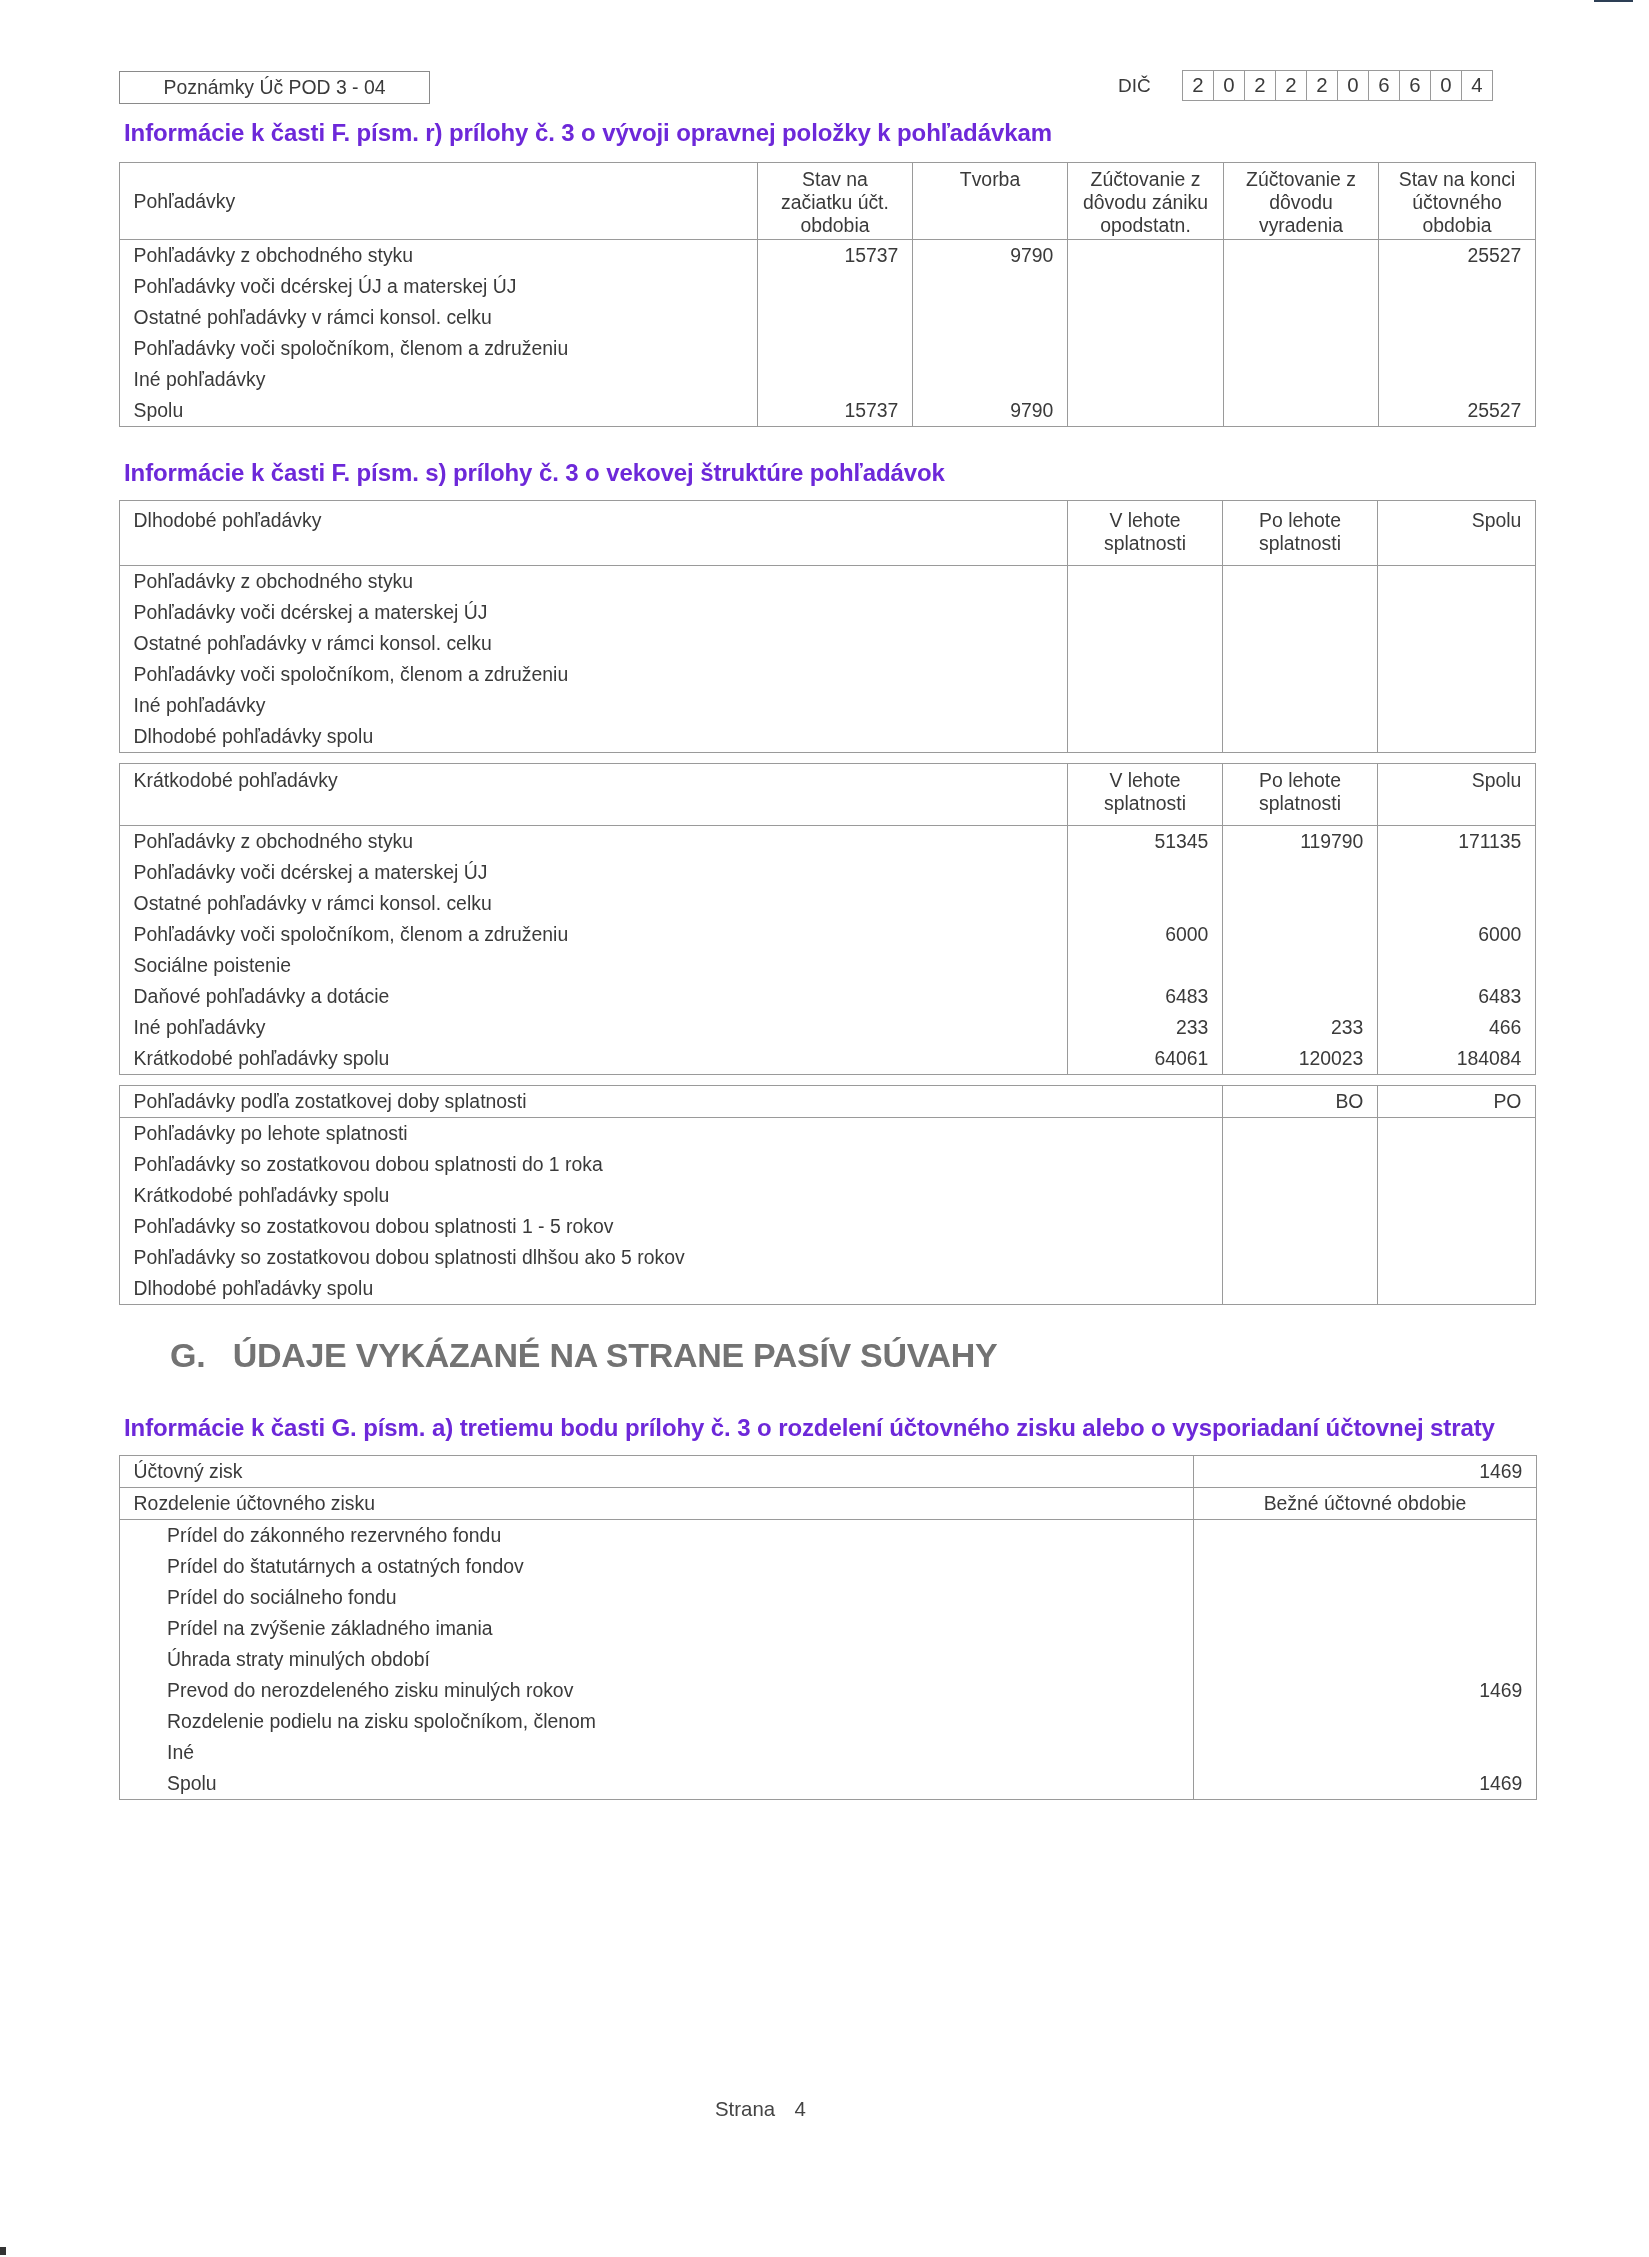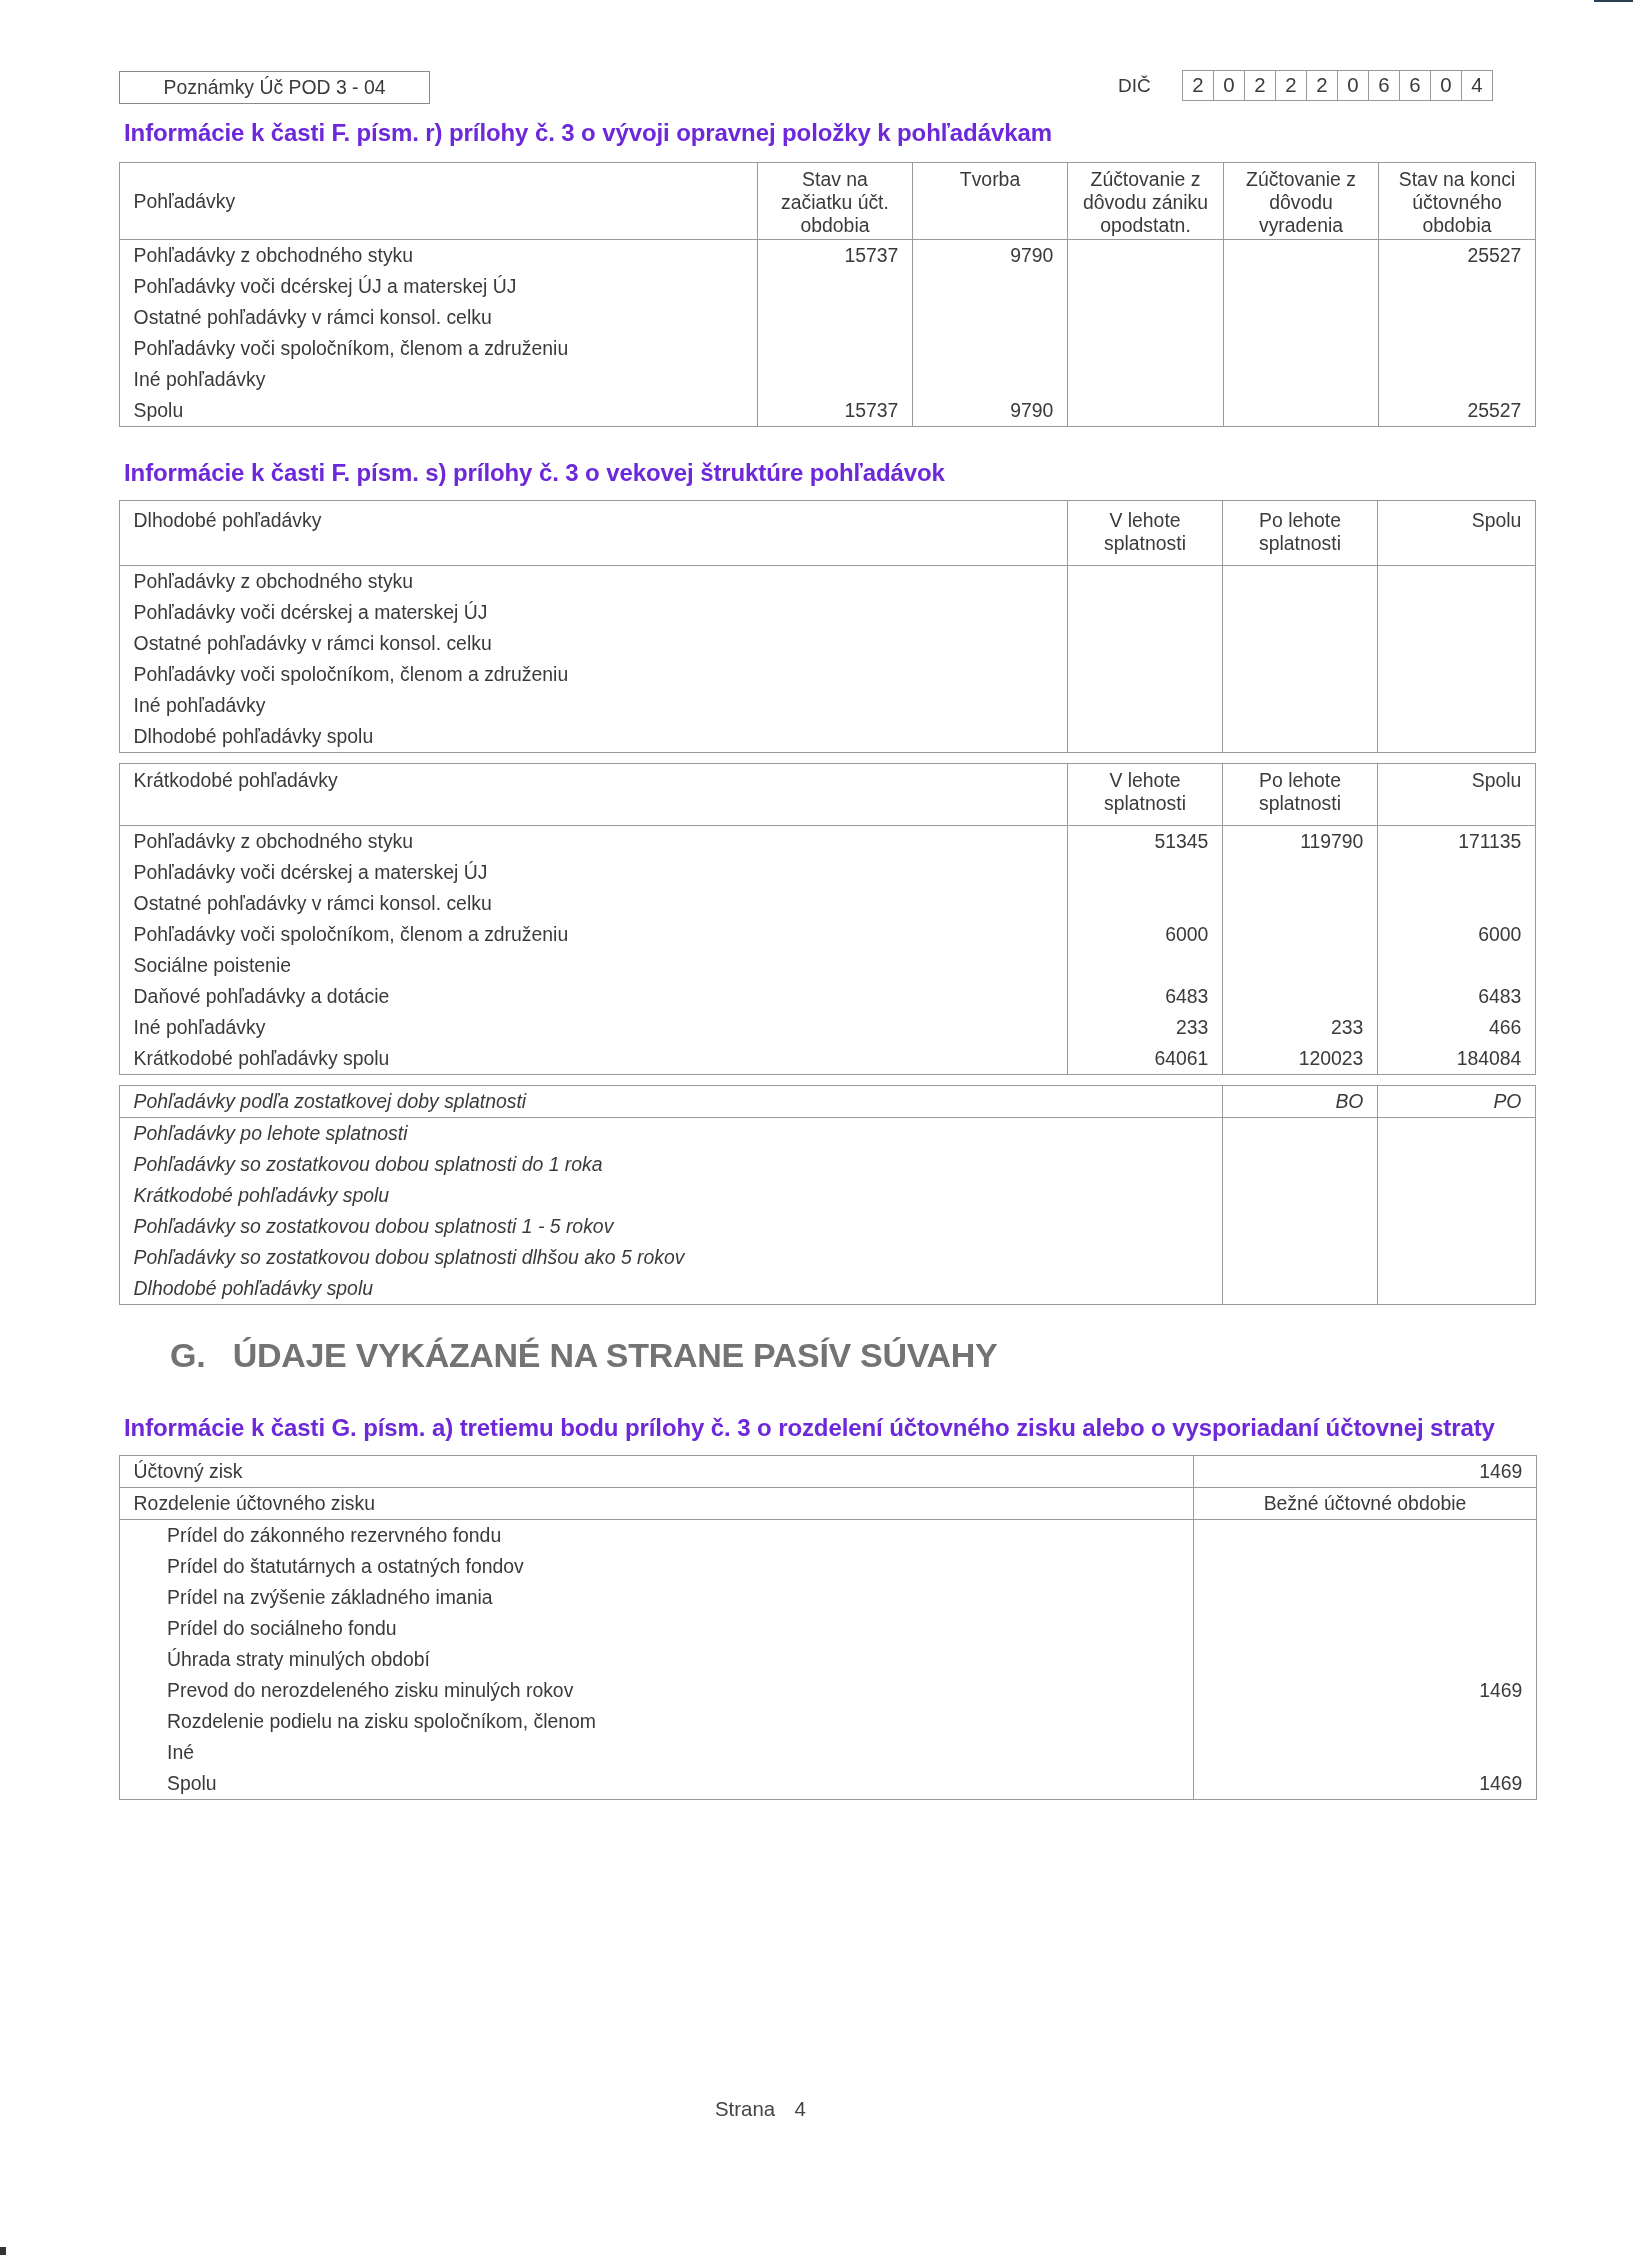--- a/index.html
+++ b/index.html
@@ -236,21 +236,21 @@
   </tr>
   <tr class="row">
     <td>Krátkodobé pohľadávky spolu</td>
     <td class="vl num">64061</td>
     <td class="vl num">120023</td>
     <td class="vl num">184084</td>
   </tr>
 </tbody>
   </table>
 
-<table class="t-border" style="left:119px; top:1085px; width:1417px;font-style:italic;">
+<table class="t-border" style="left:119px; top:1085px; width:1417px;">
   <colgroup>
       <col style="width:1103px">
       <col style="width:155px">
       <col style="width:158px">
     </colgroup>
   <tbody>
       <tr class="hdr row">
     <td>Pohľadávky podľa zostatkovej doby splatnosti</td>
     <td class="vl num">BO</td>
     <td class="vl num">PO</td>
@@ -307,25 +307,25 @@
   </tr>
   <tr class="row">
     <td class="indent">Prídel do zákonného rezervného fondu</td>
     <td class="vl num"></td>
   </tr>
   <tr class="row">
     <td class="indent">Prídel do štatutárnych a ostatných fondov</td>
     <td class="vl num"></td>
   </tr>
   <tr class="row">
+    <td class="indent">Prídel do sociálneho fondu</td>
+    <td class="vl num"></td>
+  </tr>
+  <tr class="row">
     <td class="indent">Prídel na zvýšenie základného imania</td>
-    <td class="vl num"></td>
-  </tr>
-  <tr class="row">
-    <td class="indent">Prídel do sociálneho fondu</td>
     <td class="vl num"></td>
   </tr>
   <tr class="row">
     <td class="indent">Úhrada straty minulých období</td>
     <td class="vl num"></td>
   </tr>
   <tr class="row">
     <td class="indent">Prevod do nerozdeleného zisku minulých rokov</td>
     <td class="vl num">1469</td>
   </tr>

